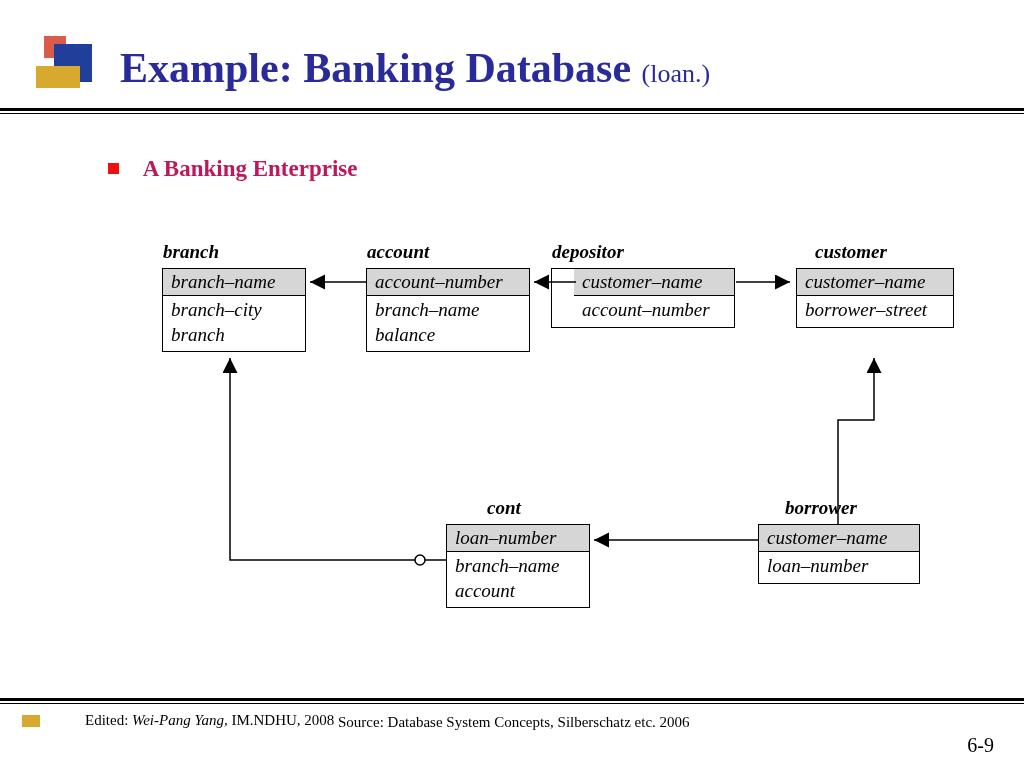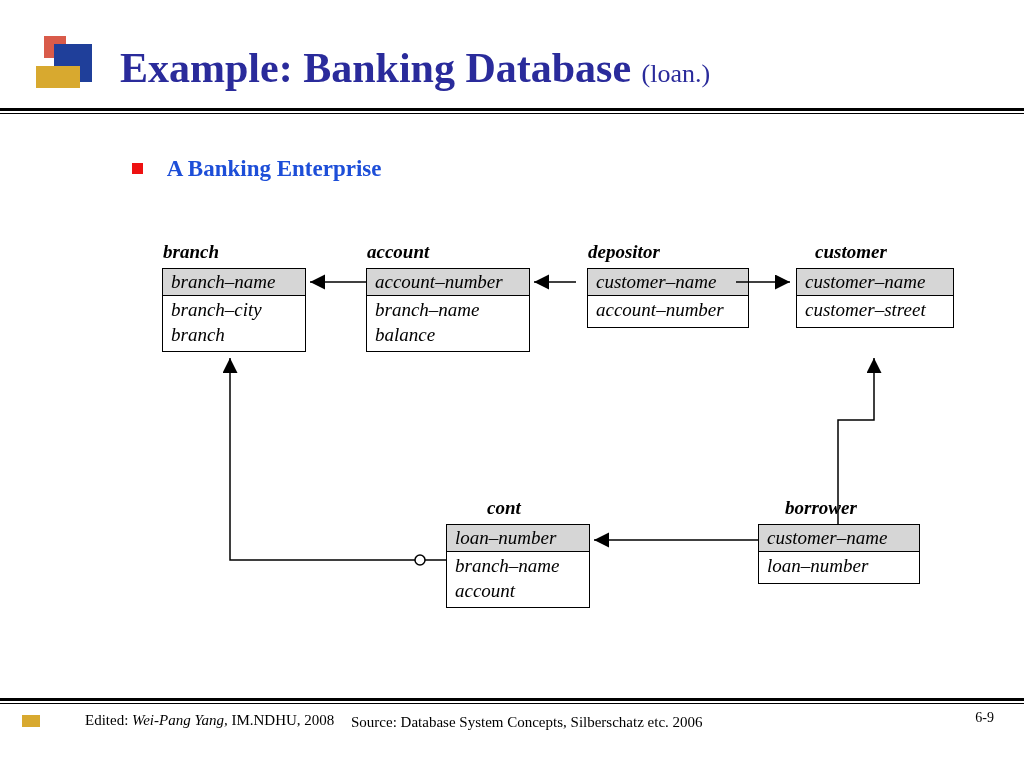--- a/index.html
+++ b/index.html
@@ -39,23 +39,23 @@
   }
   .rule-inner {
     position: absolute;
     left: 0; top: 113px;
     width: 1024px; height: 1px;
     background: #000;
   }
 
   .bullet {
     position: absolute;
-    left: 132px; top: 154px;
+    left: 108px; top: 154px;
     font-size: 23px;
-    color: #1d4ed8;
+    color: #be185d;
   }
   .bullet .sq { display:inline-block; width:11px; height:11px; background:#e11; margin-right:18px; vertical-align:middle; }
   .bullet .txt { font-weight:bold; vertical-align:middle; }
 
   .diagram {
     position: absolute;
     left: 0; top: 0;
     width: 1024px; height: 768px;
   }
   .tbl {
@@ -101,27 +101,27 @@
     left: 22px; top: 712px;
     font-size: 15px;
     display: flex;
     align-items: center;
   }
   .footer .sq-gold { width:18px; height:12px; background:#d8a92f; margin-right:10px; }
   .footer .edited { font-style: normal; margin-left: 35px; }
   .footer .name { font-style: italic; }
   .source {
     position: absolute;
-    left: 351px; top: 714px;
+    left: 338px; top: 714px;
     font-size: 15px;
   }
   .pageno {
     position: absolute;
-    right: 30px; top: 710px;
-    font-size: 14px;
+    right: 30px; top: 734px;
+    font-size: 20px;
   }
   .pageno .chap { color:#000; }
   .pageno .num { color:#000; }
 </style>
 </head>
 <body>
 
 <div class="slide">
 
   <div class="logo">
@@ -155,33 +155,33 @@
 
     <div class="tbl" style="left:366px; top:268px; width:162px;">
       <div class="caption">account</div>
       <div class="pk">account–number</div>
       <div class="attrs">
         <div>branch–name</div>
         <div>balance</div>
       </div>
     </div>
 
-    <div class="tbl" style="left:587px; top:268px; width:160px;">
+    <div class="tbl" style="left:551px; top:268px; width:160px;padding-left:22px;">
       <div class="caption">depositor</div>
       <div class="pk">customer–name</div>
       <div class="attrs">
         <div>account–number</div>
       </div>
     </div>
 
     <div class="tbl" style="left:796px; top:268px; width:156px;">
       <div class="caption" style="left:18px;">customer</div>
       <div class="pk">customer–name</div>
       <div class="attrs">
-        <div>customer–street</div>
+        <div>borrower–street</div>
       </div>
     </div>
 
     <div class="tbl" style="left:446px; top:524px; width:142px;">
       <div class="caption" style="left:40px;">cont</div>
       <div class="pk">loan–number</div>
       <div class="attrs">
         <div>branch–name</div>
         <div>account</div>
       </div>

